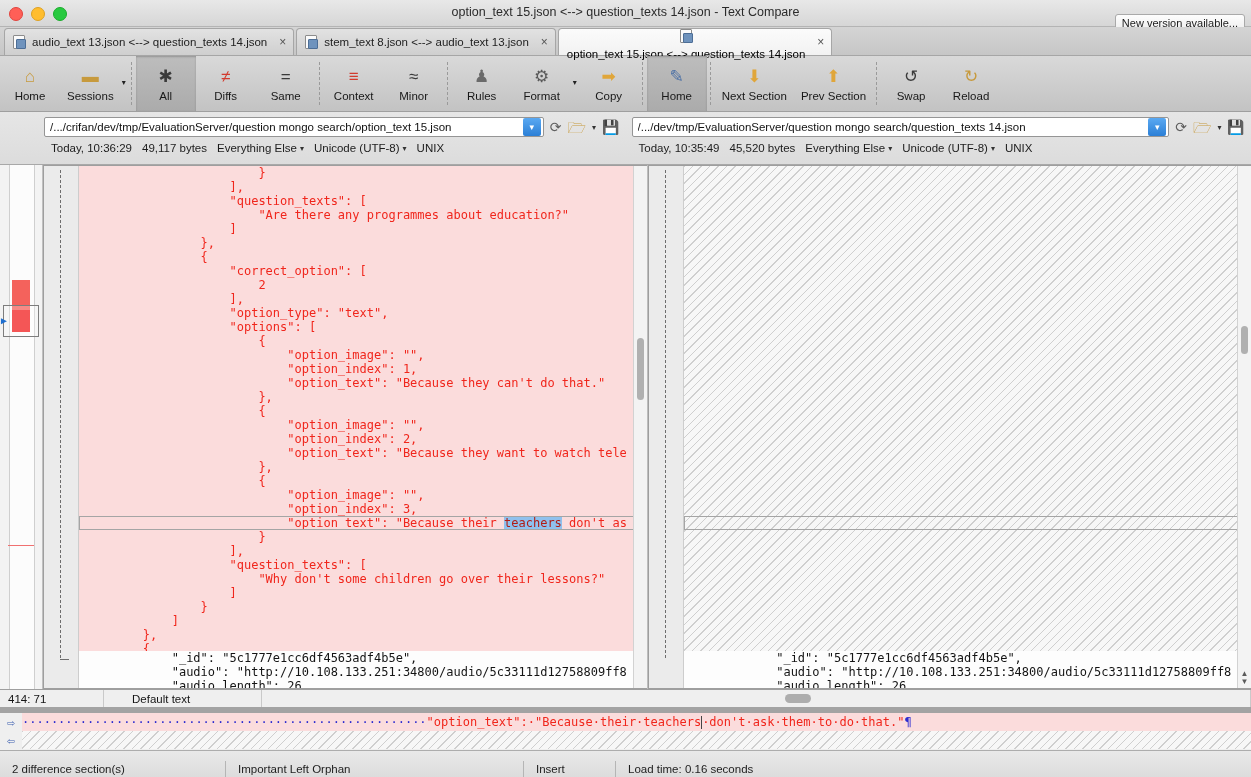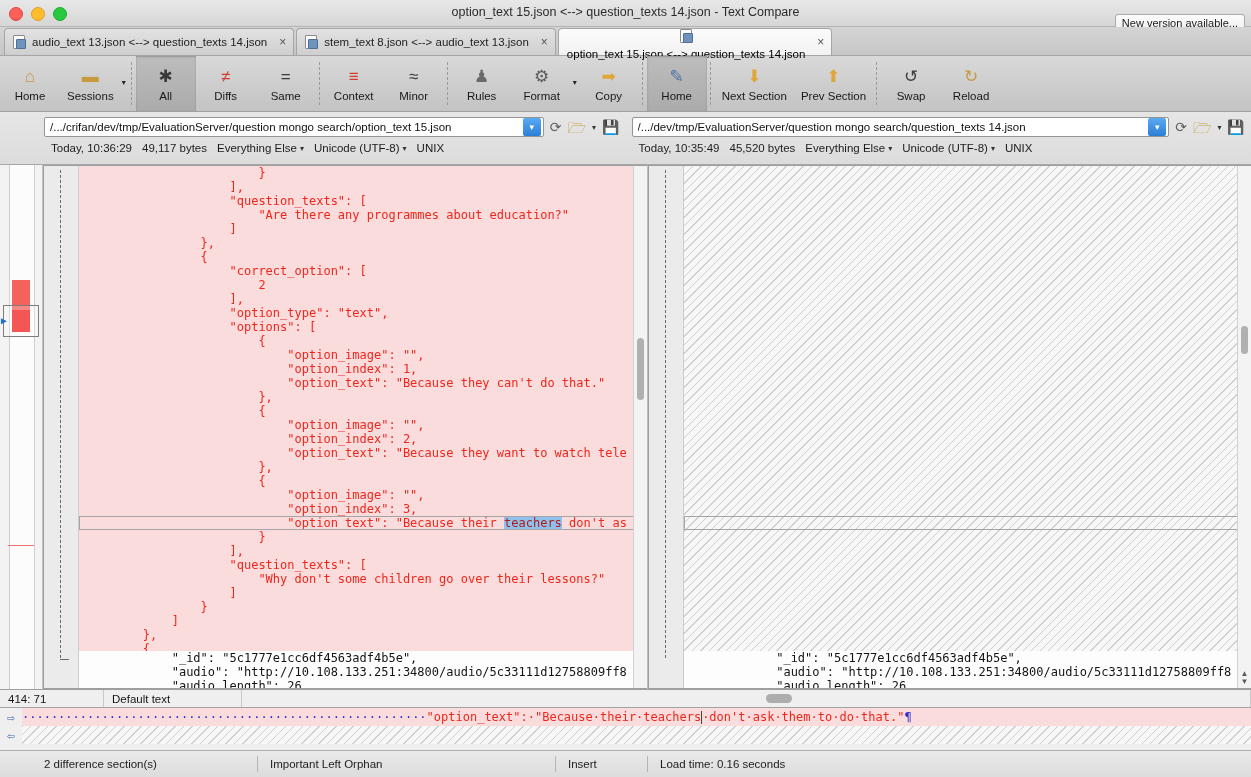--- a/index.html
+++ b/index.html
@@ -155,44 +155,44 @@
   .vthumb{position:absolute;left:3px;width:7px;border-radius:4px;background:#b0b0b0;}
   .scrollcaps{position:absolute;right:1px;bottom:2px;font-size:8px;color:#5a5a5a;line-height:8px;text-align:center;width:11px;}
 
   
   .editstrip{
     flex:0 0 60px;display:flex;flex-direction:column;
     background:#efefef;border-top:1px solid #9e9e9e;
   }
   .editinfo{
     height:17px;display:flex;align-items:center;
-    background:#efefef;border-bottom:1px solid #a3a3a3;font-size:11.5px;color:#141414;
+    background:#efefef;border-bottom:6px solid #a3a3a3;font-size:11.5px;color:#141414;gap:20px;
   }
   .editinfo .cell{padding:0 8px;border-right:1px solid #c9c9c9;height:17px;display:flex;align-items:center;box-sizing:border-box;}
   .editinfo .c1{width:104px;}
   .editinfo .c2{width:138px;}
   .editinfo .c3{flex:1 1 auto;position:relative;}
   .hpill{position:absolute;left:52%;top:4px;width:26px;height:9px;border-radius:5px;background:#adadad;}
   .editline{
     height:18px;display:flex;align-items:center;position:relative;
     font-family:"DejaVu Sans Mono","Liberation Mono",monospace;font-size:12px;
     white-space:pre;overflow:hidden;
   }
   .el-arrow{flex:0 0 22px;text-align:center;color:#3c5fb0;font-size:13px;line-height:13px;}
   .el-red{background:#fbdcdc;color:#f0261c;flex:1 1 auto;height:18px;display:flex;align-items:center;overflow:hidden;}
   .dots{color:#2b2bd0;letter-spacing:0;}
   .el-hatch{flex:1 1 auto;height:18px;}
   .pilcrow{color:#2b2bd0;}
   .caretbar{display:inline-block;width:1px;height:13px;background:#444;vertical-align:-2px;}
 
   
   .statusbar{
-    flex:0 0 26px;display:flex;align-items:center;
+    flex:0 0 26px;display:flex;align-items:flex-end;
     background:linear-gradient(to bottom,#e9e9e9,#dcdcdc);
-    border-top:1px solid #adadad;font-size:11.5px;color:#1d1d1d;padding-left:32px;
+    border-top:1px solid #adadad;font-size:11.5px;color:#1d1d1d;
   }
   .statusbar .sc{padding:0 12px;height:16px;display:flex;align-items:center;box-sizing:border-box;}
   .statusbar .sc.bd{border-right:1px solid #b5b5b5;}
   .sc1{width:226px;}
   .sc2{width:298px;}
   .sc3{width:92px;justify-content:flex-start;}
   .leftrail{
     position:absolute;left:0;top:0;width:42px;bottom:0;pointer-events:none;
   }
   .redmark{position:absolute;left:8px;width:26px;height:1px;background:#f07070;}

